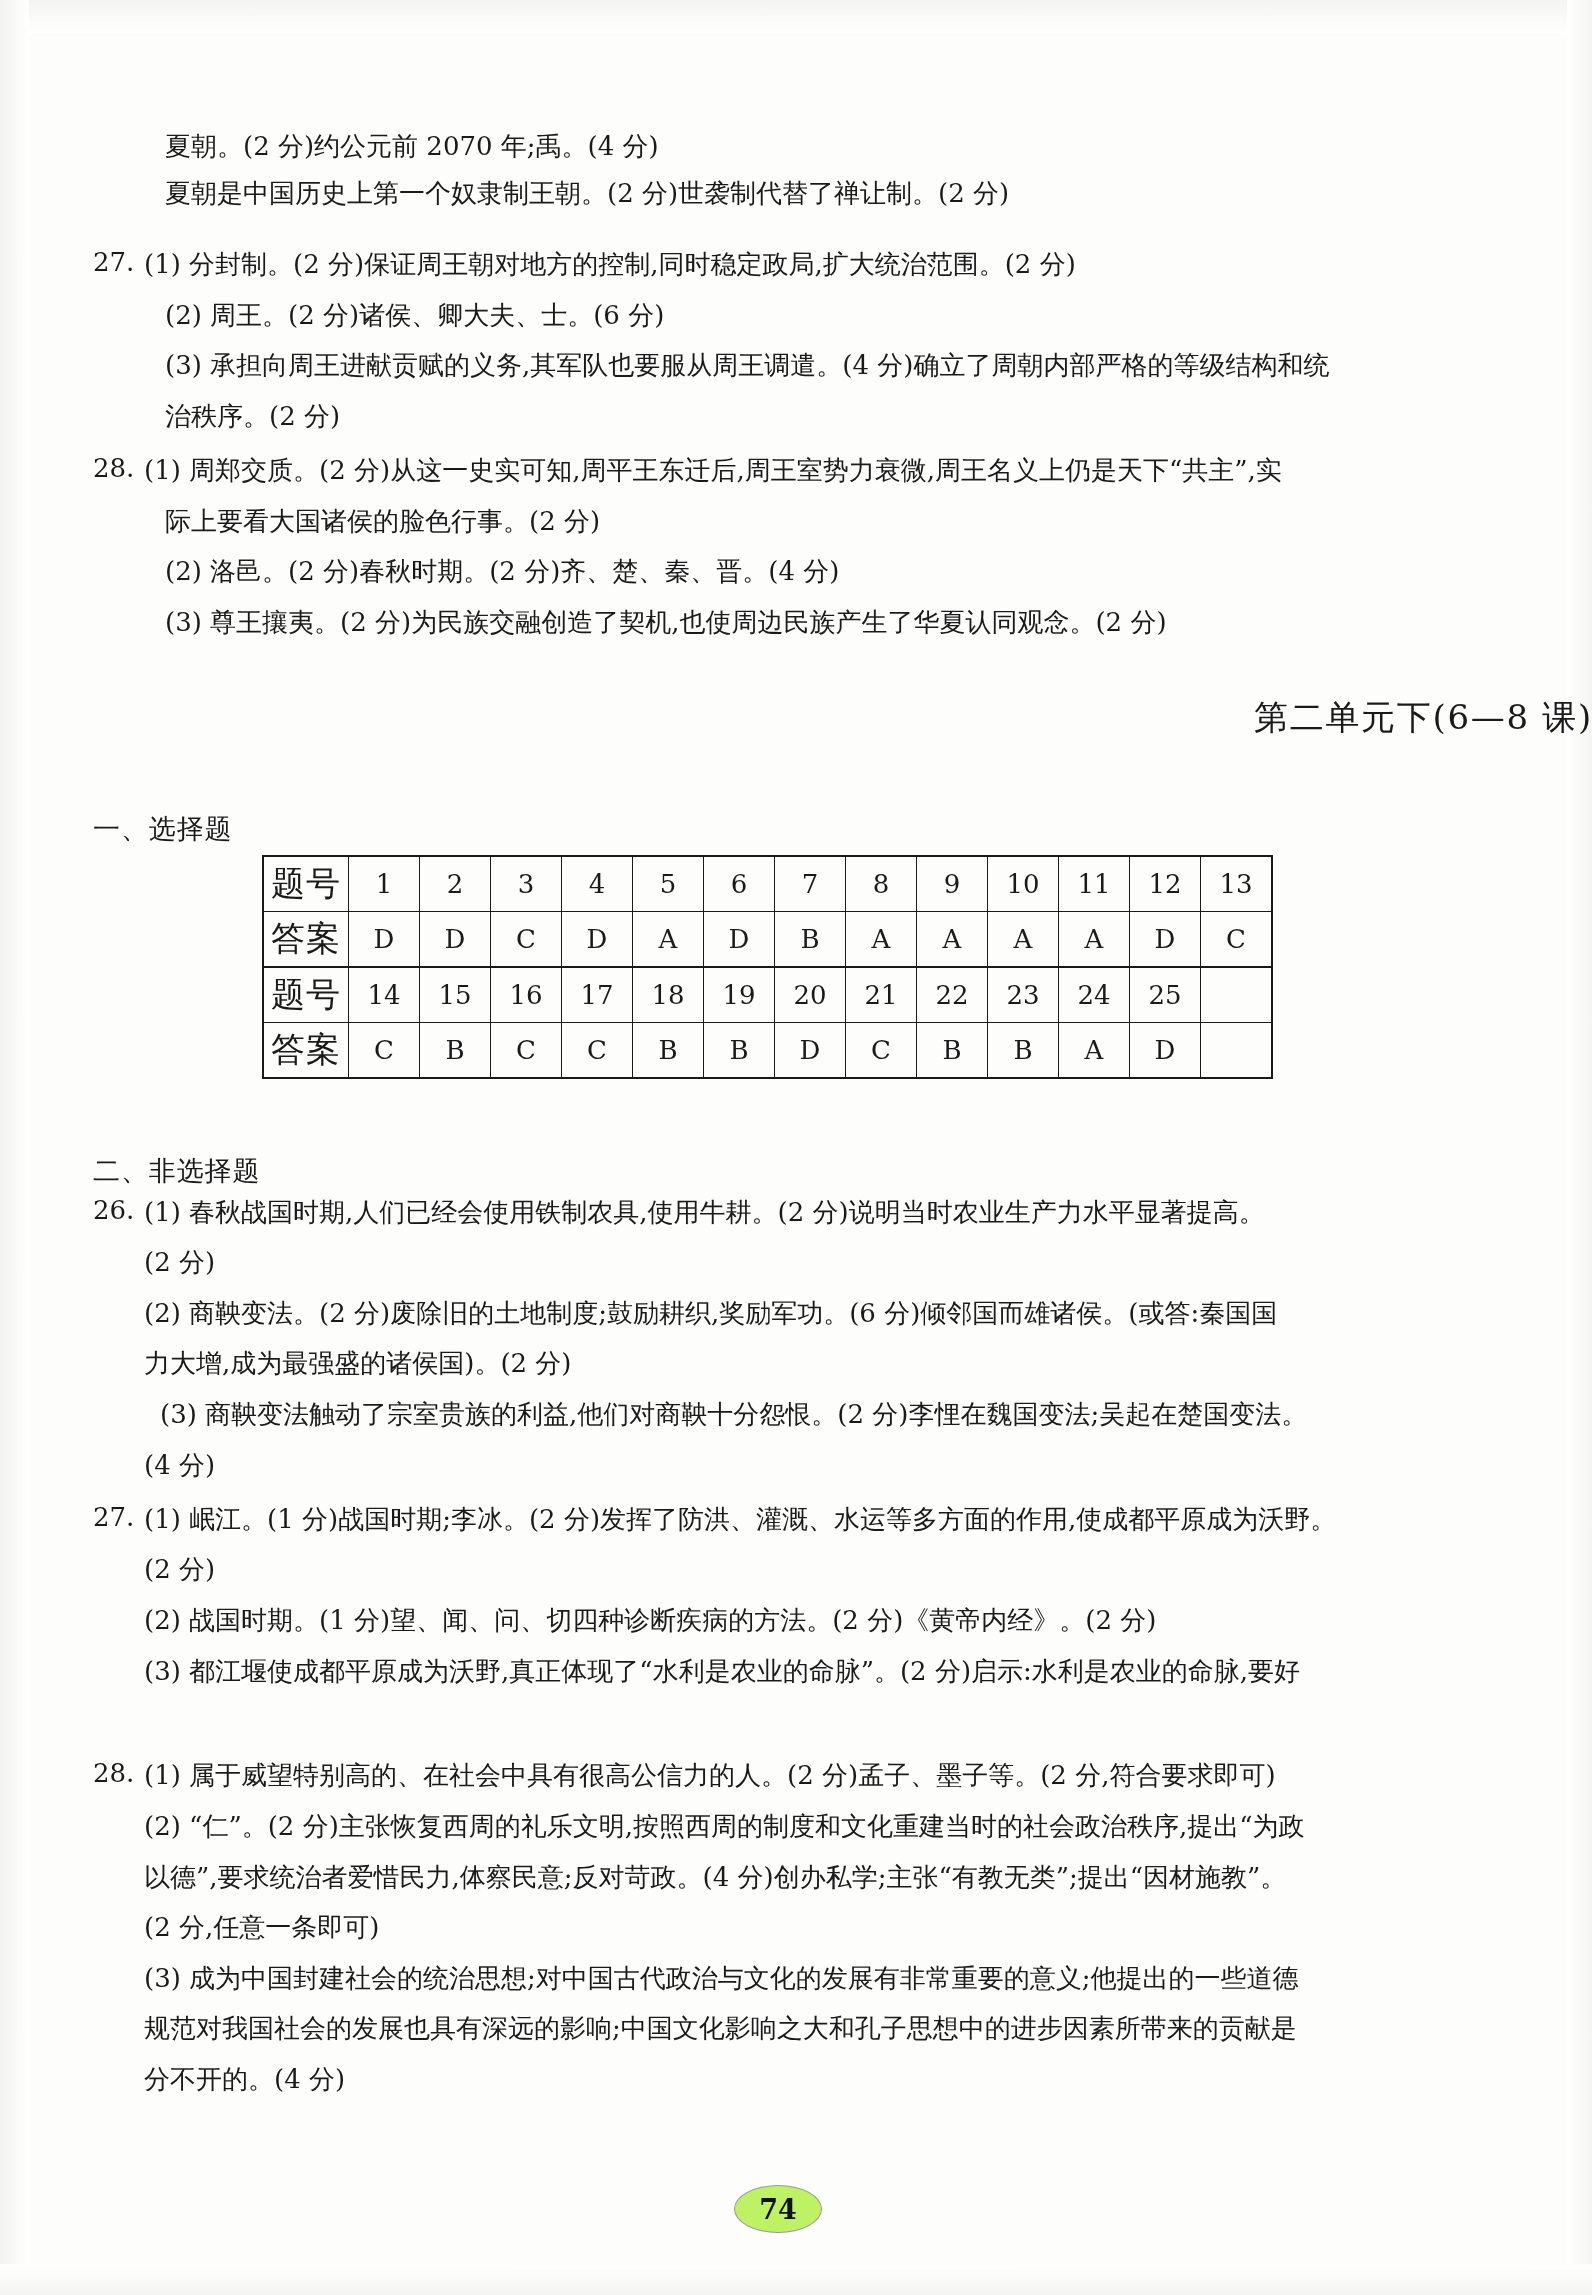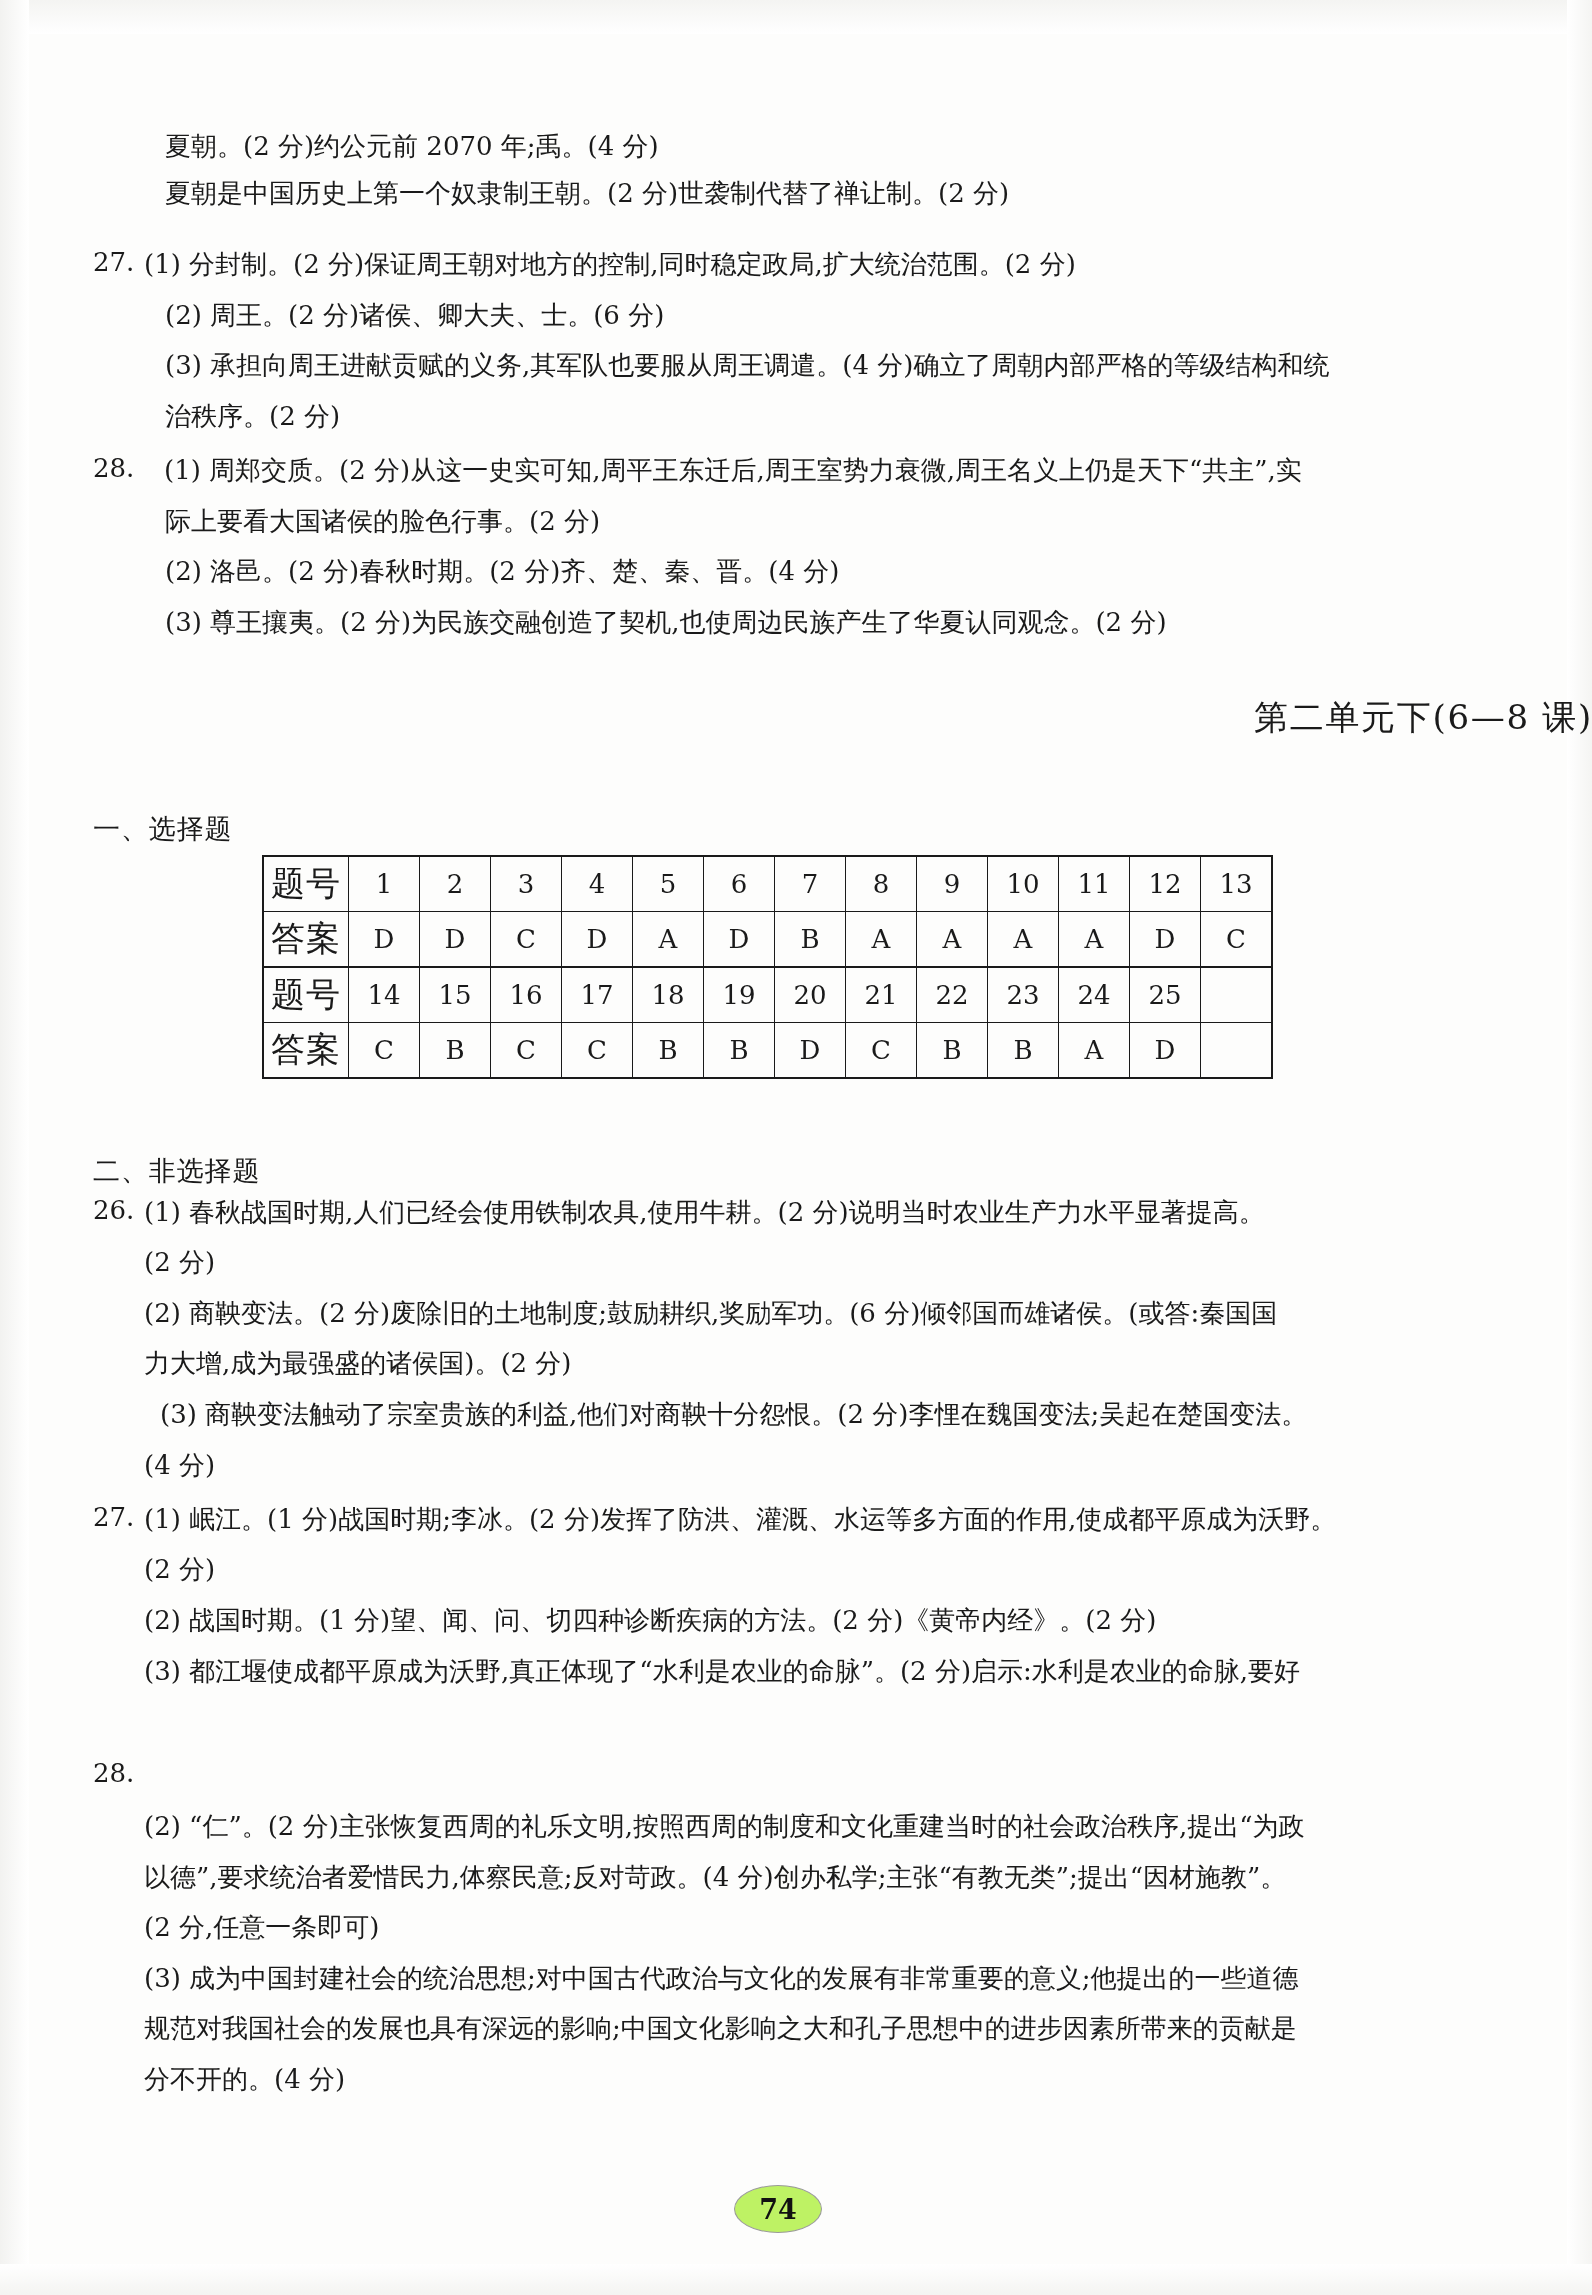--- a/index.html
+++ b/index.html
@@ -147,21 +147,21 @@
   <div class="line" style="left:165px; top:129px;">夏朝。(2 分)约公元前 2070 年;禹。(4 分)</div>
   <div class="line" style="left:165px; top:176px;">夏朝是中国历史上第一个奴隶制王朝。(2 分)世袭制代替了禅让制。(2 分)</div>
 
   <div class="qnum" style="left:93px; top:247px;">27.</div>
   <div class="line" style="left:144px; top:247px;">(1) 分封制。(2 分)保证周王朝对地方的控制,同时稳定政局,扩大统治范围。(2 分)</div>
   <div class="line" style="left:165px; top:298px;">(2) 周王。(2 分)诸侯、卿大夫、士。(6 分)</div>
   <div class="line" style="left:165px; top:348px;">(3) 承担向周王进献贡赋的义务,其军队也要服从周王调遣。(4 分)确立了周朝内部严格的等级结构和统</div>
   <div class="line" style="left:165px; top:399px;">治秩序。(2 分)</div>
 
   <div class="qnum" style="left:93px; top:453px;">28.</div>
-  <div class="line" style="left:144px; top:453px;margin-left:20px;">(1) 周郑交质。(2 分)从这一史实可知,周平王东迁后,周王室势力衰微,周王名义上仍是天下“共主”,实</div>
+  <div class="line" style="left:144px; top:453px;">(1) 周郑交质。(2 分)从这一史实可知,周平王东迁后,周王室势力衰微,周王名义上仍是天下“共主”,实</div>
   <div class="line" style="left:165px; top:504px;">际上要看大国诸侯的脸色行事。(2 分)</div>
   <div class="line" style="left:165px; top:554px;">(2) 洛邑。(2 分)春秋时期。(2 分)齐、楚、秦、晋。(4 分)</div>
   <div class="line" style="left:165px; top:605px;">(3) 尊王攘夷。(2 分)为民族交融创造了契机,也使周边民族产生了华夏认同观念。(2 分)</div>
 
   <div class="unit-heading" style="top:695px;">第二单元下(6—8 课)</div>
 
   <div class="section-label" style="left:93px; top:811px;">一、选择题</div>
 
   <div class="ans-table-wrap">
     <table class="ans-table">
@@ -244,20 +244,21 @@
   <div class="line" style="left:160px; top:1397px;">(3) 商鞅变法触动了宗室贵族的利益,他们对商鞅十分怨恨。(2 分)李悝在魏国变法;吴起在楚国变法。</div>
   <div class="line" style="left:144px; top:1448px;">(4 分)</div>
 
   <div class="qnum" style="left:93px; top:1502px;">27.</div>
   <div class="line" style="left:144px; top:1502px;">(1) 岷江。(1 分)战国时期;李冰。(2 分)发挥了防洪、灌溉、水运等多方面的作用,使成都平原成为沃野。</div>
   <div class="line" style="left:144px; top:1552px;">(2 分)</div>
   <div class="line" style="left:144px; top:1603px;">(2) 战国时期。(1 分)望、闻、问、切四种诊断疾病的方法。(2 分)《黄帝内经》。(2 分)</div>
   <div class="line" style="left:144px; top:1654px;">(3) 都江堰使成都平原成为沃野,真正体现了“水利是农业的命脉”。(2 分)启示:水利是农业的命脉,要好</div>
 
   <div class="qnum" style="left:93px; top:1758px;">28.</div>
+  <div class="line" style="left:144px; top:1758px;">(1) 属于威望特别高的、在社会中具有很高公信力的人。(2 分)孟子、墨子等。(2 分,符合要求即可)</div>
   <div class="line" style="left:144px; top:1809px;">(2) “仁”。(2 分)主张恢复西周的礼乐文明,按照西周的制度和文化重建当时的社会政治秩序,提出“为政</div>
   <div class="line" style="left:144px; top:1860px;">以德”,要求统治者爱惜民力,体察民意;反对苛政。(4 分)创办私学;主张“有教无类”;提出“因材施教”。</div>
   <div class="line" style="left:144px; top:1910px;">(2 分,任意一条即可)</div>
   <div class="line" style="left:144px; top:1961px;">(3) 成为中国封建社会的统治思想;对中国古代政治与文化的发展有非常重要的意义;他提出的一些道德</div>
   <div class="line" style="left:144px; top:2011px;">规范对我国社会的发展也具有深远的影响;中国文化影响之大和孔子思想中的进步因素所带来的贡献是</div>
   <div class="line" style="left:144px; top:2062px;">分不开的。(4 分)</div>
 
   <div class="page-badge">74</div>
 
 </div>

